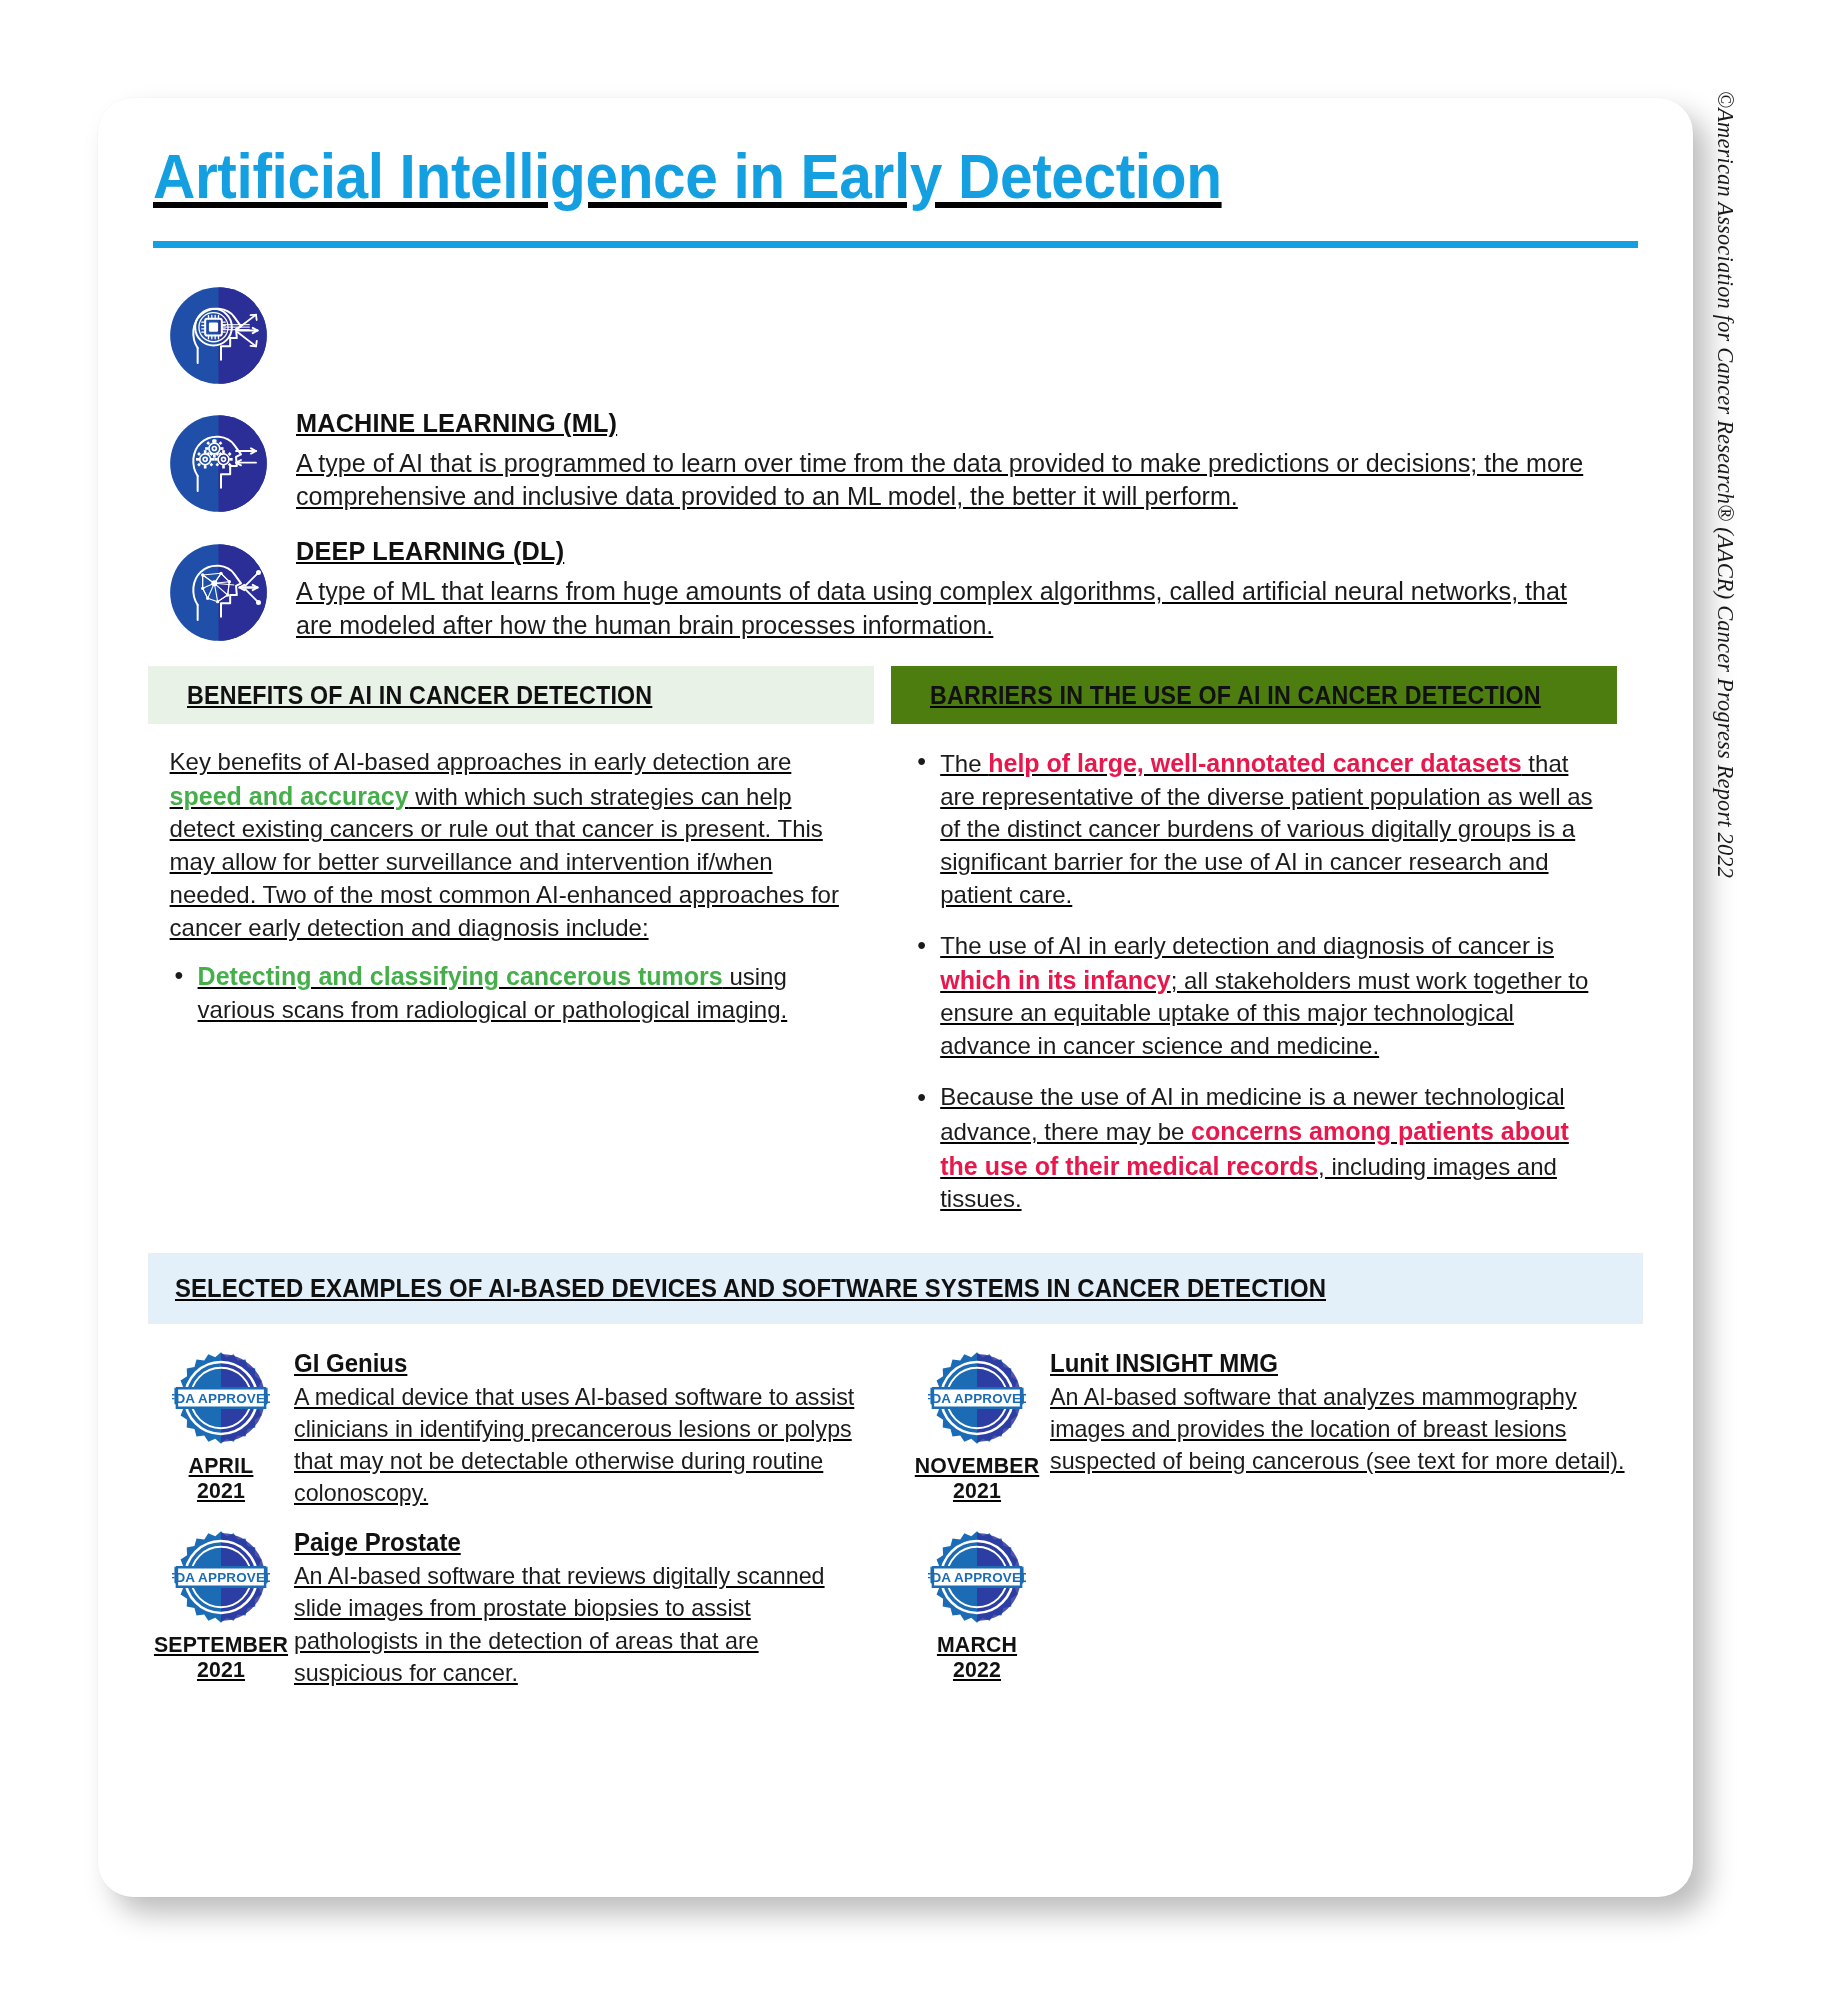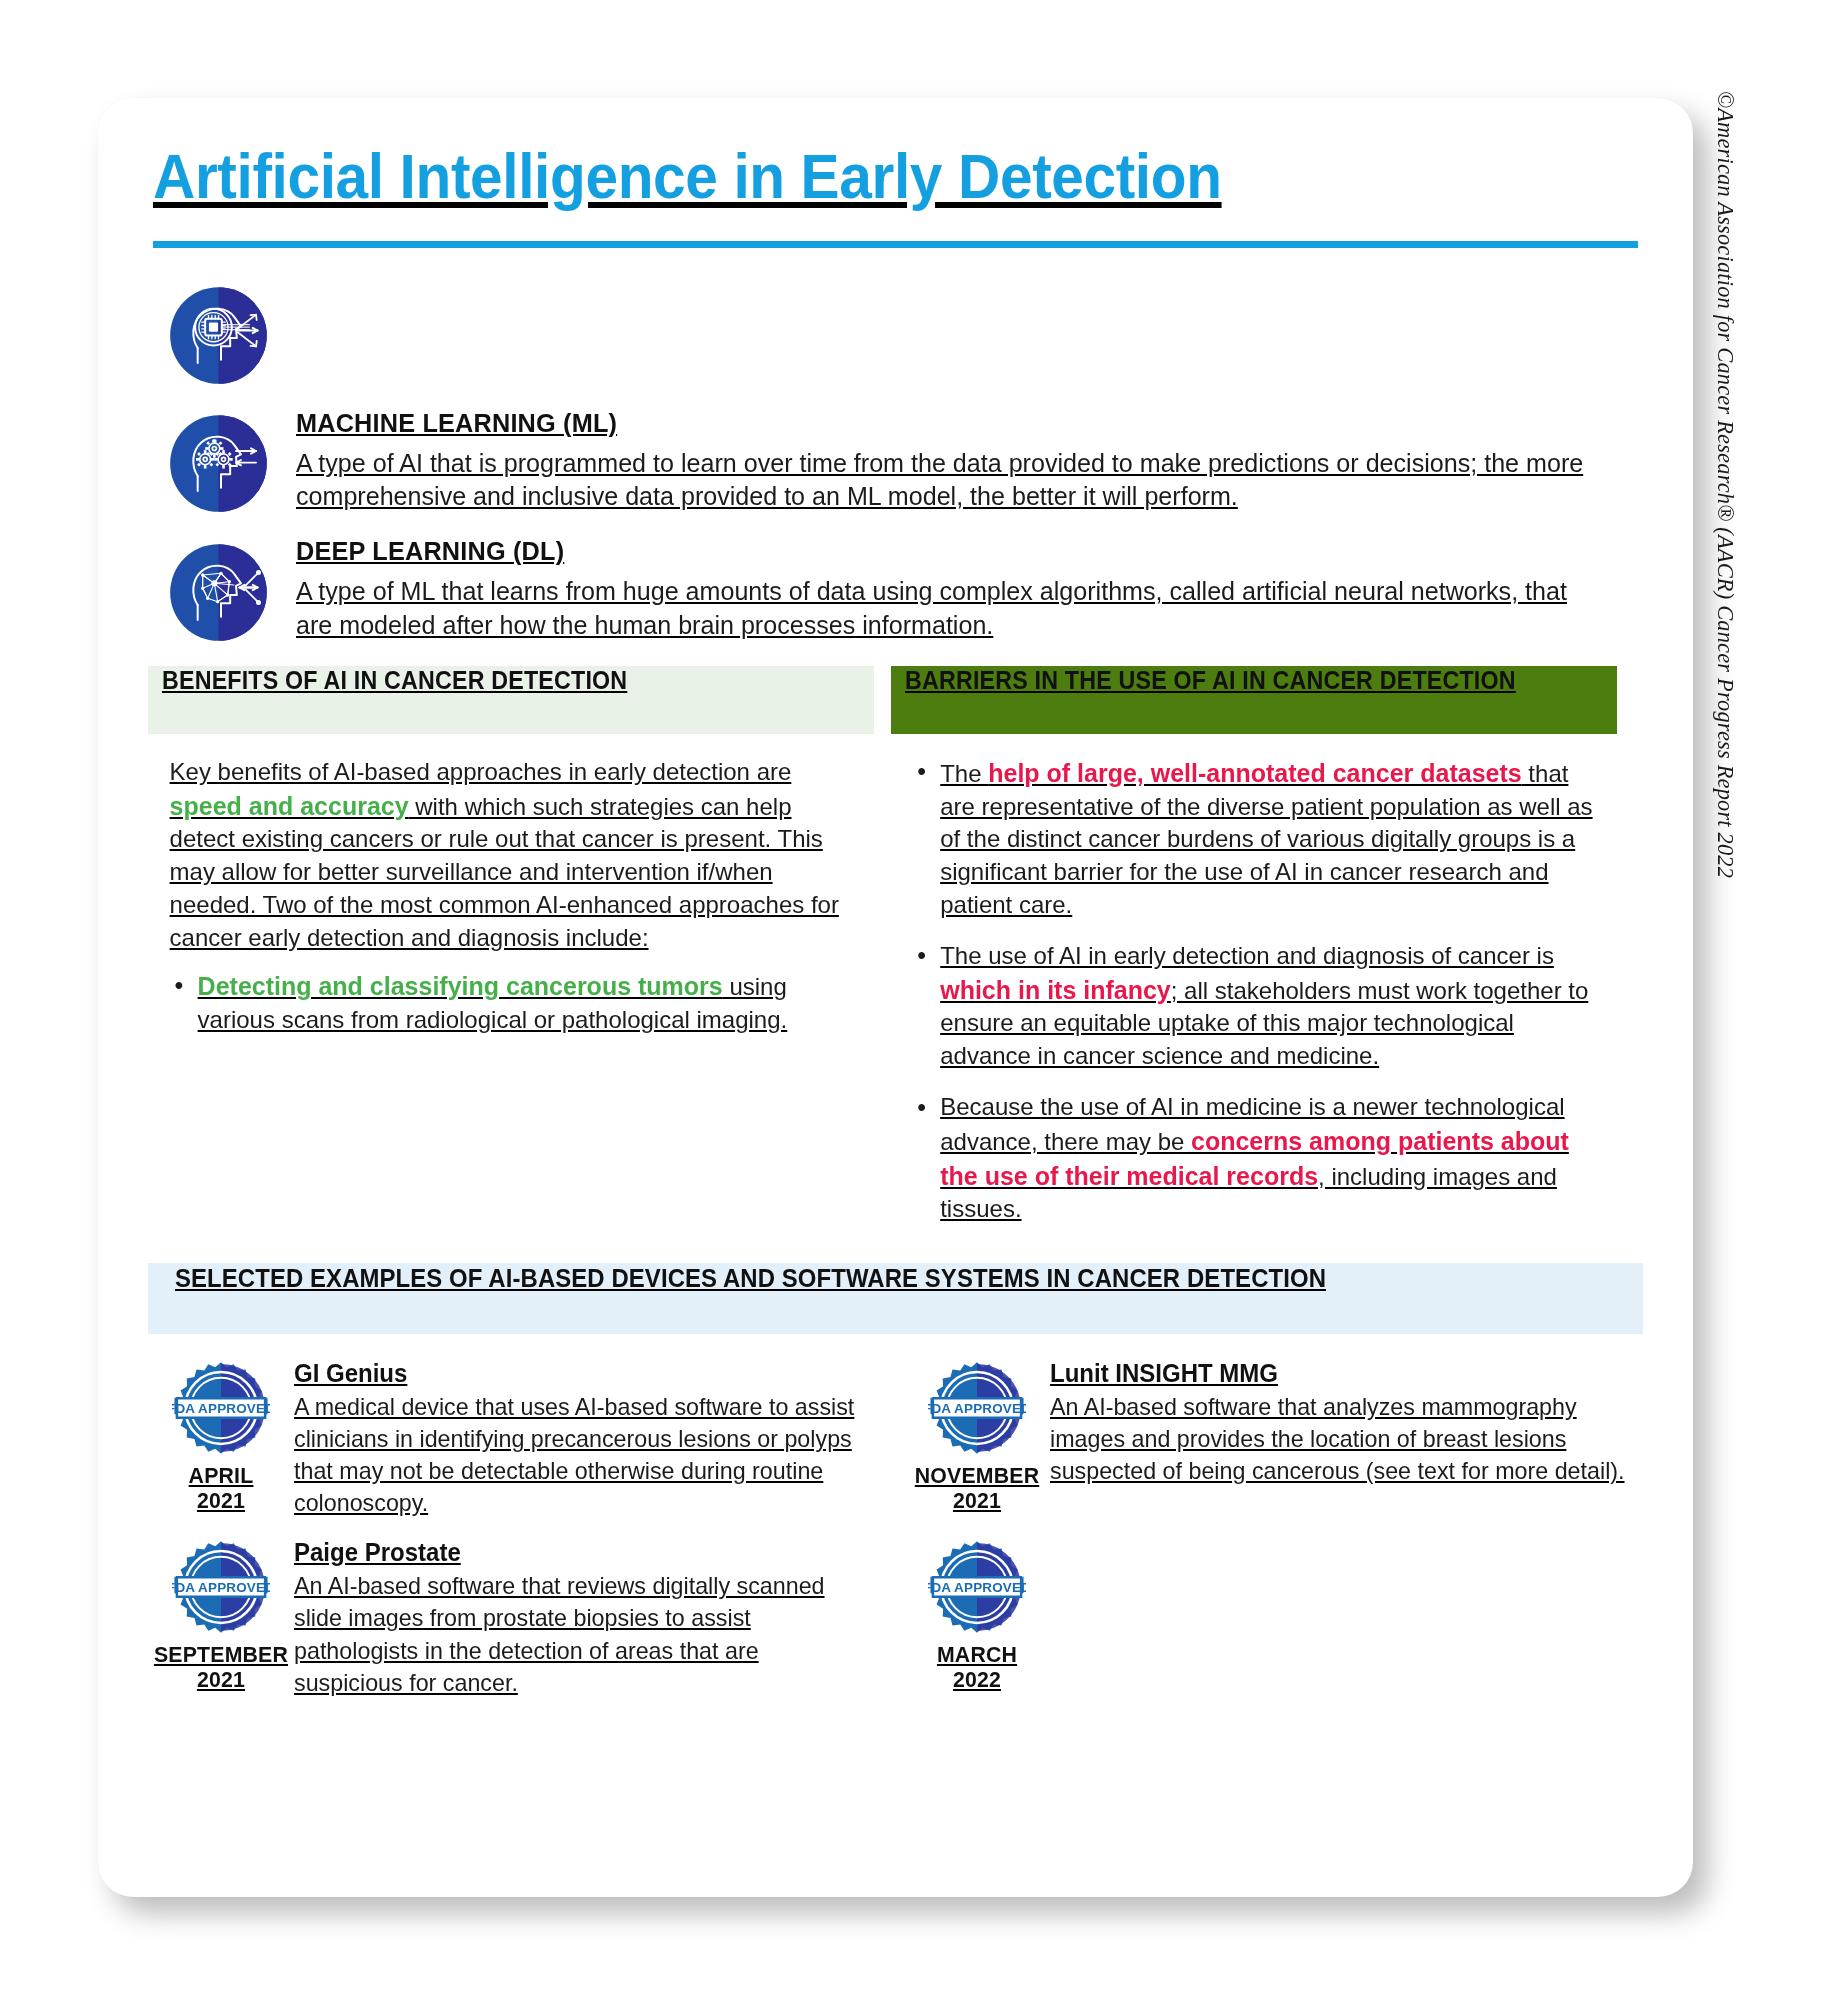--- a/index.html
+++ b/index.html
@@ -114,24 +114,24 @@
   }
 
   
   #two-col {
     margin-top: 21.6px;
     display: flex;
     gap: 16.6px;
   }
   .col { width: 726px; }
   .col-head {
-    height: 68px;
+    height: 58px;
     display: flex;
-    align-items: flex-start;
-    padding-left: 14px;
+    align-items: center;
+    padding-left: 39px;
     box-sizing: border-box;
     font-family: "Liberation Sans Narrow", "Liberation Sans", sans-serif;
     font-weight: bold;
     font-size: 25px;
     letter-spacing: 0.2px;
     color: #111111;
   }
   .col-head span { transform: scaleX(0.93); transform-origin: left center; display:inline-block; }
   .col-head.green { background: #E9F2E7; }
   .col-head.pink  { background: #4d7c0f; }
@@ -169,21 +169,21 @@
     font-weight: bold;
     font-size: 25px;
   }
 
   
   #examples-head {
     margin-top: 18.3px;
     background: #E3EFF9;
     height: 71px;
     display: flex;
-    align-items: flex-start;
+    align-items: center;
     padding-left: 26.6px;
     box-sizing: border-box;
     font-family: "Liberation Sans Narrow", "Liberation Sans", sans-serif;
     font-weight: bold;
     font-size: 26px;
     letter-spacing: 0.1px;
     color: #111111;
   }
   #examples-head span { transform: scaleX(0.92); transform-origin: left center; display:inline-block; }
 

